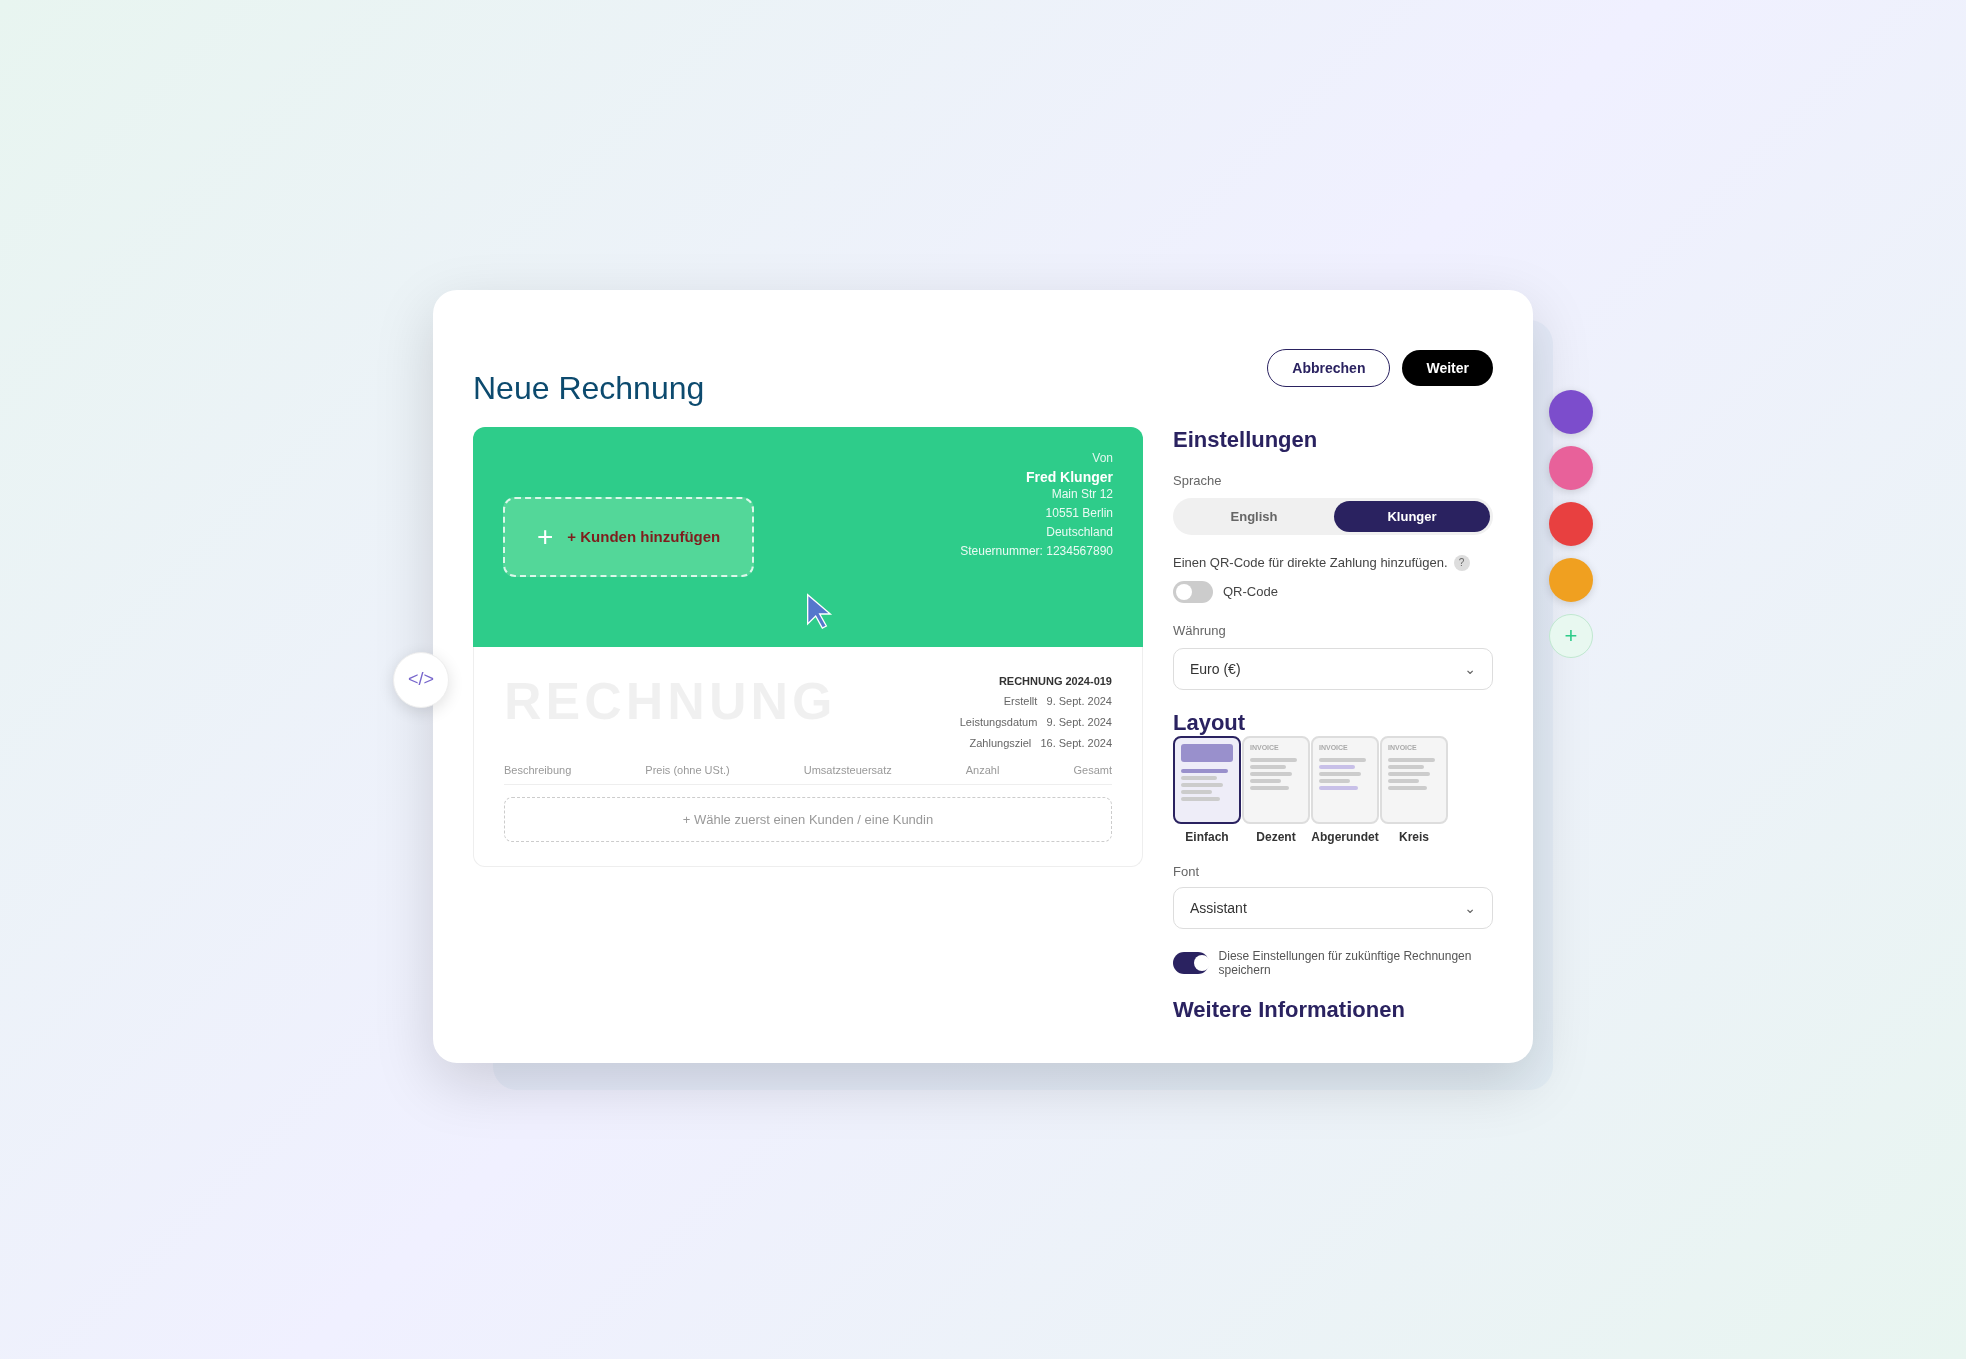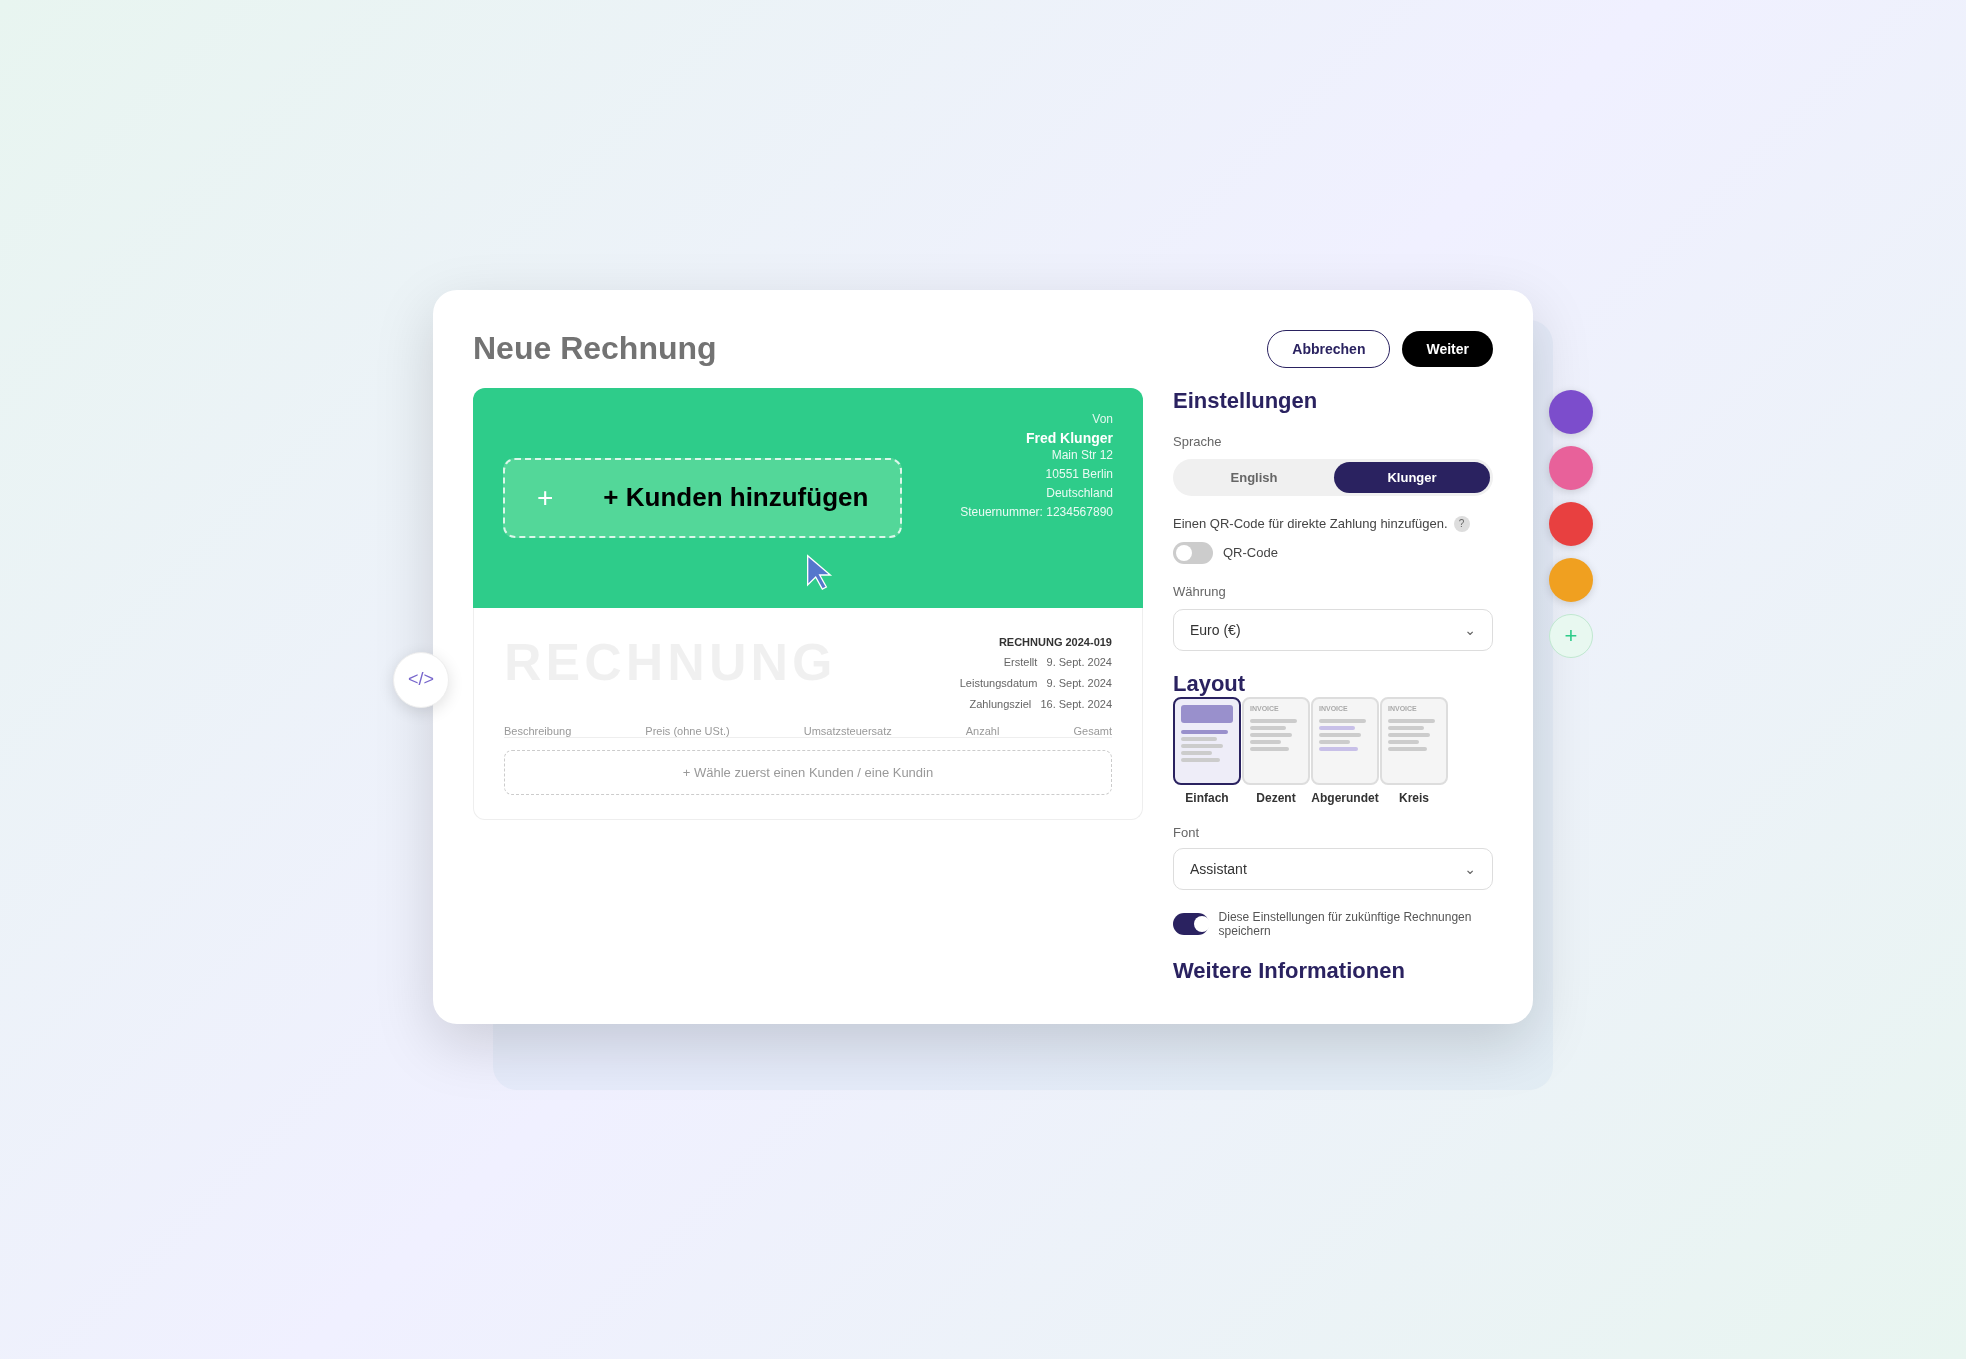--- a/index.html
+++ b/index.html
@@ -46,22 +46,23 @@
 
     
     .header {
       display: flex;
       justify-content: space-between;
       align-items: center;
     }
 
     .page-title {
       font-size: 32px;
-      font-weight: 700;
-      color: #737373;
+      font-weight: 400;
+      color: #0c4a6e;
+      margin-top: 40px;
     }
 
     .header-buttons {
       display: flex;
       gap: 12px;
       align-items: center;
     }
 
     .btn-cancel {
       padding: 10px 24px;
@@ -128,24 +129,23 @@
       z-index: 2;
     }
 
     .add-customer-plus {
       font-size: 28px;
       color: white;
       font-weight: 300;
     }
 
     .add-customer-text {
-      font-size: 26px;
+      font-size: 15px;
       font-weight: 700;
-      color: #000000;
-      margin-left: 36px;
+      color: #7f1d1d;
     }
 
     
     .invoice-from-info {
       position: absolute;
       right: 30px;
       top: 24px;
       text-align: right;
       color: white;
     }
@@ -195,20 +195,21 @@
       font-weight: 800;
       color: #333;
       line-height: 1.9;
     }
 
     
     .invoice-table-header {
       display: flex;
       justify-content: space-between;
       border-bottom: 1px solid #eee;
+      padding-bottom: 8px;
       margin-bottom: 12px;
     }
 
     .table-col-header {
       font-size: 11px;
       color: #999;
     }
 
     .add-item-row {
       border: 1px dashed #ccc;

